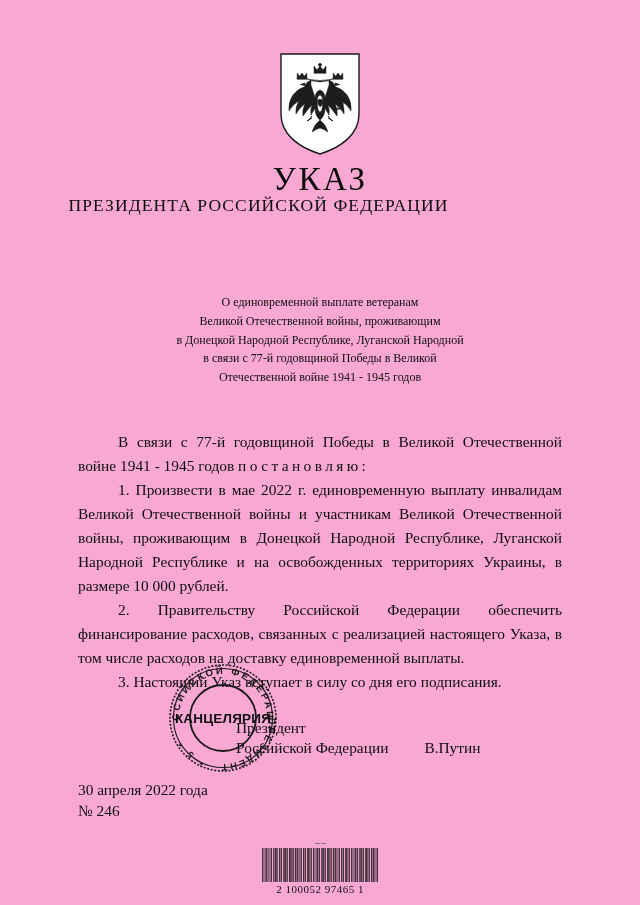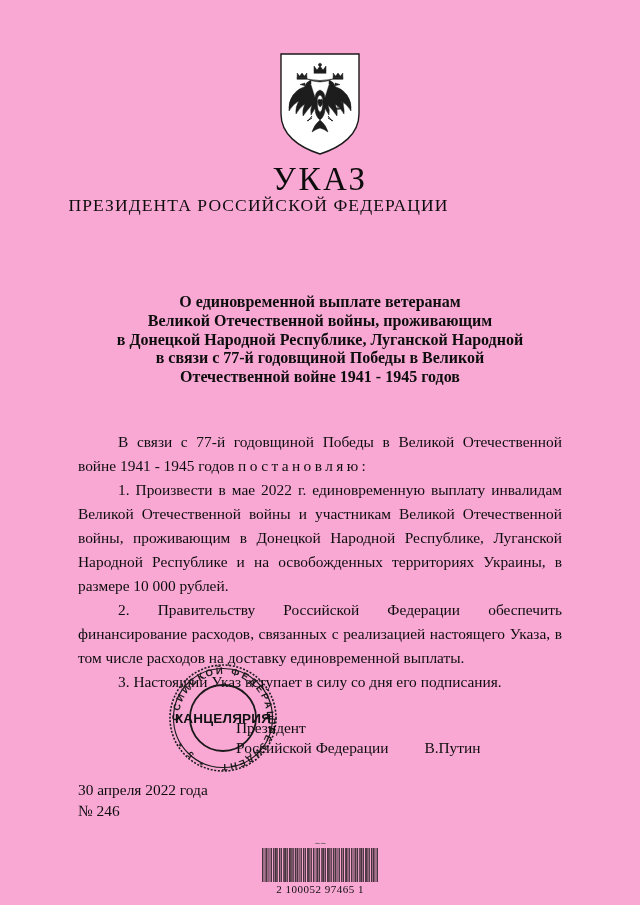--- a/index.html
+++ b/index.html
@@ -63,23 +63,23 @@
     margin: 0;
   }
 
   
   .subject {
     position: absolute;
     top: 293px;
     left: 70px;
     width: 500px;
     text-align: center;
-    font-size: 16px;
+    font-size: 12px;
     line-height: 18.8px;
-    font-weight: bold;
+    font-weight: normal;
   }
   .subject-line { display: block; white-space: nowrap; }
 
   
   .body-text {
     position: absolute;
     top: 430px;
     left: 78px;
     width: 484px;
     font-size: 15.4px;

